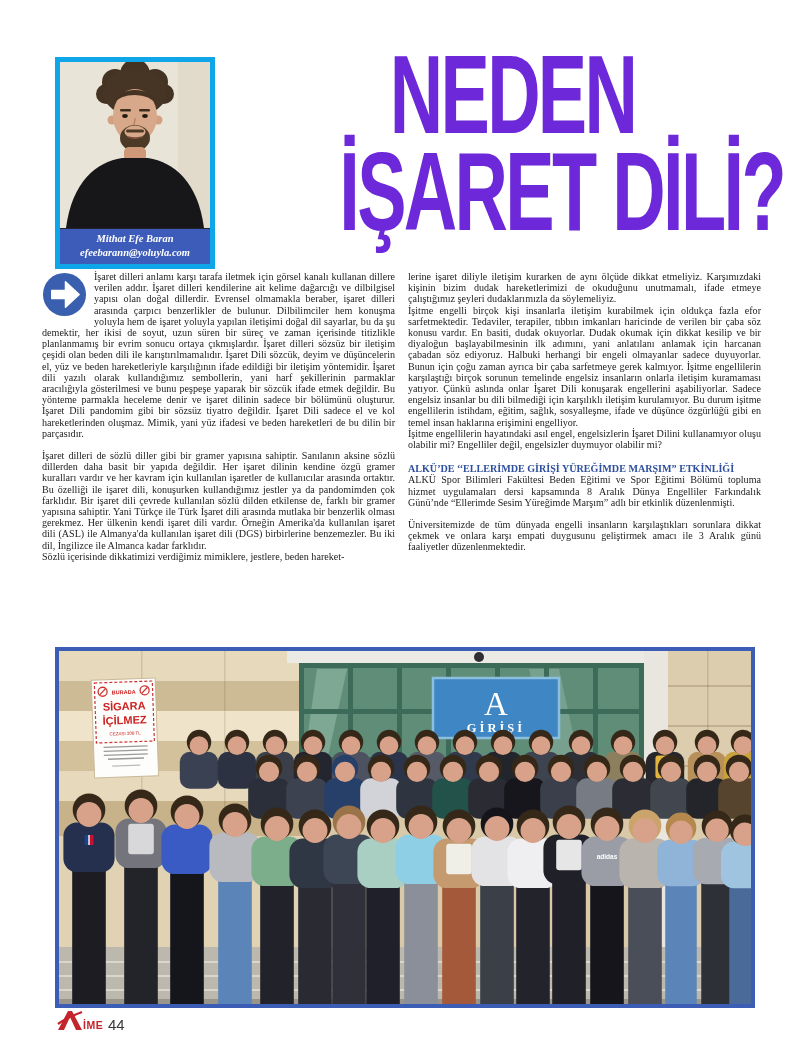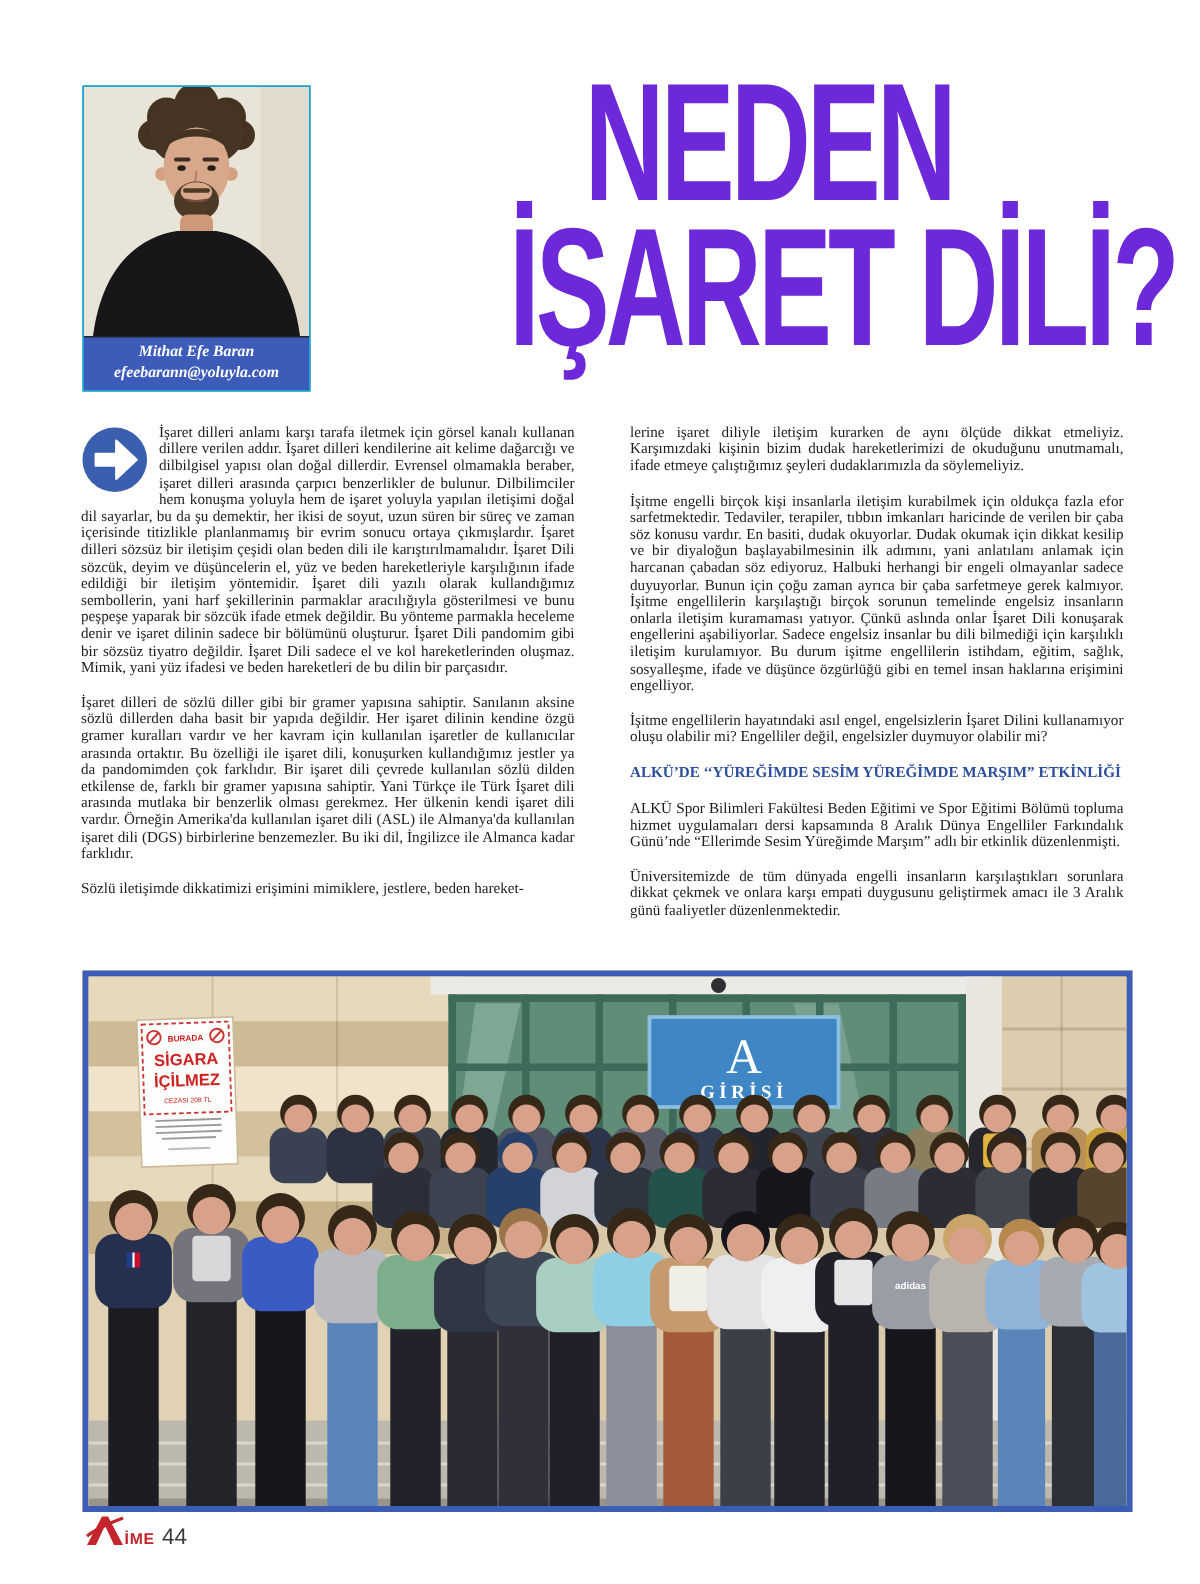--- a/index.html
+++ b/index.html
@@ -1,31 +1,31 @@
 <!DOCTYPE html>
 <html lang="tr"><head>
 <meta charset="utf-8">
 <style>
   html,body{margin:0;padding:0;background:#ffffff;}
   .page{position:relative;width:800px;height:1056px;background:#fff;overflow:hidden;
         font-family:"Liberation Serif",serif;color:#1c1c1e;}
   
-  .portrait{position:absolute;left:55px;top:57px;width:150px;border:1px solid #0ea5e9;background:#4d7c0f;}
+  .portrait{position:absolute;left:55px;top:57px;width:150px;border:5px solid #0ea5e9;background:#0c4a6e;}
   .portrait svg{display:block;}
   .namebar{background:#3d5cba;border-top:1.5px solid #20242c;color:#fff;text-align:center;
            font-family:"Liberation Serif",serif;font-weight:bold;font-style:italic;
            font-size:10.5px;line-height:1.32;padding:3px 1px 4px;}
   
   .title{position:absolute;left:250px;top:46px;width:525px;text-align:center;color:#6d28d9;}
   .t-line{display:block;font-family:"Liberation Sans",sans-serif;font-weight:bold;
           font-size:112px;line-height:97px;letter-spacing:-4px;transform:scaleX(.66);white-space:nowrap;}
   
   .columns{position:absolute;left:42px;top:271px;width:720px;display:flex;gap:13px;}
   .col{width:353px;}
-  .col p{margin:12px;text-align:justify;font-size:10.1px;line-height:11.2px;}
+  .col p{margin:0;text-align:justify;font-size:10.1px;line-height:11.2px;}
   .gap{margin-top:11px !important;}
   .heading{color:#2d4f9e;font-weight:bold;margin-top:13px !important;}
   .arrow-float{float:left;width:45px;height:45px;margin:1px 7px 1px 0;}
   
   .photo{position:absolute;left:55px;top:647px;border:4px solid #3c5db5;background:#d9c9a8;}
   .photo svg{display:block;}
   
   .footer{position:absolute;left:56px;top:1008px;display:flex;align-items:center;}
 </style>
 </head>
@@ -72,27 +72,27 @@
 
   <div class="columns">
     <div class="col">
       <p>
         <svg class="arrow-float" viewBox="0 0 46 46">
           <circle cx="23" cy="23" r="22" fill="#3a5fae"></circle>
           <path d="M10,19 L24,19 L24,10 L38,23 L24,36 L24,27 L10,27 Z" fill="#ffffff" stroke="#ffffff" stroke-width="1.5" stroke-linejoin="round"></path>
         </svg><span>İşaret dilleri anlamı karşı tarafa iletmek için görsel kanalı kullanan dillere verilen addır. İşaret dilleri kendilerine ait kelime dağarcığı ve dilbilgisel yapısı olan doğal dillerdir. Evrensel olmamakla beraber, işaret dilleri arasında çarpıcı benzerlikler de bulunur. Dilbilimciler hem konuşma yoluyla hem de işaret yoluyla yapılan iletişimi doğal dil sayarlar, bu da şu demektir, her ikisi de soyut, uzun süren bir süreç ve zaman içerisinde titizlikle planlanmamış bir evrim sonucu ortaya çıkmışlardır. İşaret dilleri sözsüz bir iletişim çeşidi olan beden dili ile karıştırılmamalıdır. İşaret Dili sözcük, deyim ve düşüncelerin el, yüz ve beden hareketleriyle karşılığının ifade edildiği bir iletişim yöntemidir. İşaret dili yazılı olarak kullandığımız sembollerin, yani harf şekillerinin parmaklar aracılığıyla gösterilmesi ve bunu peşpeşe yaparak bir sözcük ifade etmek değildir. Bu yönteme parmakla heceleme denir ve işaret dilinin sadece bir bölümünü oluşturur. İşaret Dili pandomim gibi bir sözsüz tiyatro değildir. İşaret Dili sadece el ve kol hareketlerinden oluşmaz. Mimik, yani yüz ifadesi ve beden hareketleri de bu dilin bir parçasıdır.</span>
       </p>
       <p class="gap">İşaret dilleri de sözlü diller gibi bir gramer yapısına sahiptir. Sanılanın aksine sözlü dillerden daha basit bir yapıda değildir. Her işaret dilinin kendine özgü gramer kuralları vardır ve her kavram için kullanılan işaretler de kullanıcılar arasında ortaktır. Bu özelliği ile işaret dili, konuşurken kullandığımız jestler ya da pandomimden çok farklıdır. Bir işaret dili çevrede kullanılan sözlü dilden etkilense de, farklı bir gramer yapısına sahiptir. Yani Türkçe ile Türk İşaret dili arasında mutlaka bir benzerlik olması gerekmez. Her ülkenin kendi işaret dili vardır. Örneğin Amerika'da kullanılan işaret dili (ASL) ile Almanya'da kullanılan işaret dili (DGS) birbirlerine benzemezler. Bu iki dil, İngilizce ile Almanca kadar farklıdır.</p>
-      <p>Sözlü iletişimde dikkatimizi erişimini mimiklere, jestlere, beden hareket-</p>
+      <p>Sözlü içerisinde dikkatimizi verdiğimiz mimiklere, jestlere, beden hareket-</p>
     </div>
     <div class="col">
       <p>lerine işaret diliyle iletişim kurarken de aynı ölçüde dikkat etmeliyiz. Karşımızdaki kişinin bizim dudak hareketlerimizi de okuduğunu unutmamalı, ifade etmeye çalıştığımız şeyleri dudaklarımızla da söylemeliyiz.</p>
       <p>İşitme engelli birçok kişi insanlarla iletişim kurabilmek için oldukça fazla efor sarfetmektedir. Tedaviler, terapiler, tıbbın imkanları haricinde de verilen bir çaba söz konusu vardır. En basiti, dudak okuyorlar. Dudak okumak için dikkat kesilip ve bir diyaloğun başlayabilmesinin ilk adımını, yani anlatılanı anlamak için harcanan çabadan söz ediyoruz. Halbuki herhangi bir engeli olmayanlar sadece duyuyorlar. Bunun için çoğu zaman ayrıca bir çaba sarfetmeye gerek kalmıyor. İşitme engellilerin karşılaştığı birçok sorunun temelinde engelsiz insanların onlarla iletişim kuramaması yatıyor. Çünkü aslında onlar İşaret Dili konuşarak engellerini aşabiliyorlar. Sadece engelsiz insanlar bu dili bilmediği için karşılıklı iletişim kurulamıyor. Bu durum işitme engellilerin istihdam, eğitim, sağlık, sosyalleşme, ifade ve düşünce özgürlüğü gibi en temel insan haklarına erişimini engelliyor.</p>
       <p>İşitme engellilerin hayatındaki asıl engel, engelsizlerin İşaret Dilini kullanamıyor oluşu olabilir mi? Engelliler değil, engelsizler duymuyor olabilir mi?</p>
-      <p class="heading">ALKÜ’DE ‘‘YÜREĞİMDE SESİM YÜREĞİMDE MARŞIM” ETKİNLİĞİ</p>
+      <p class="heading">ALKÜ’DE ‘‘ELLERİMDE GİRİŞİ YÜREĞİMDE MARŞIM” ETKİNLİĞİ</p>
       <p>ALKÜ Spor Bilimleri Fakültesi Beden Eğitimi ve Spor Eğitimi Bölümü topluma hizmet uygulamaları dersi kapsamında 8 Aralık Dünya Engelliler Farkındalık Günü’nde “Ellerimde Sesim Yüreğimde Marşım” adlı bir etkinlik düzenlenmişti.</p>
       <p class="gap">Üniversitemizde de tüm dünyada engelli insanların karşılaştıkları sorunlara dikkat çekmek ve onlara karşı empati duygusunu geliştirmek amacı ile 3 Aralık günü faaliyetler düzenlenmektedir.</p>
     </div>
   </div>
 
   <div class="photo">
     <svg viewBox="0 0 692 353" width="692" height="353">
 
       <rect width="692" height="353" fill="#d9c9a8"></rect>
       <g>

